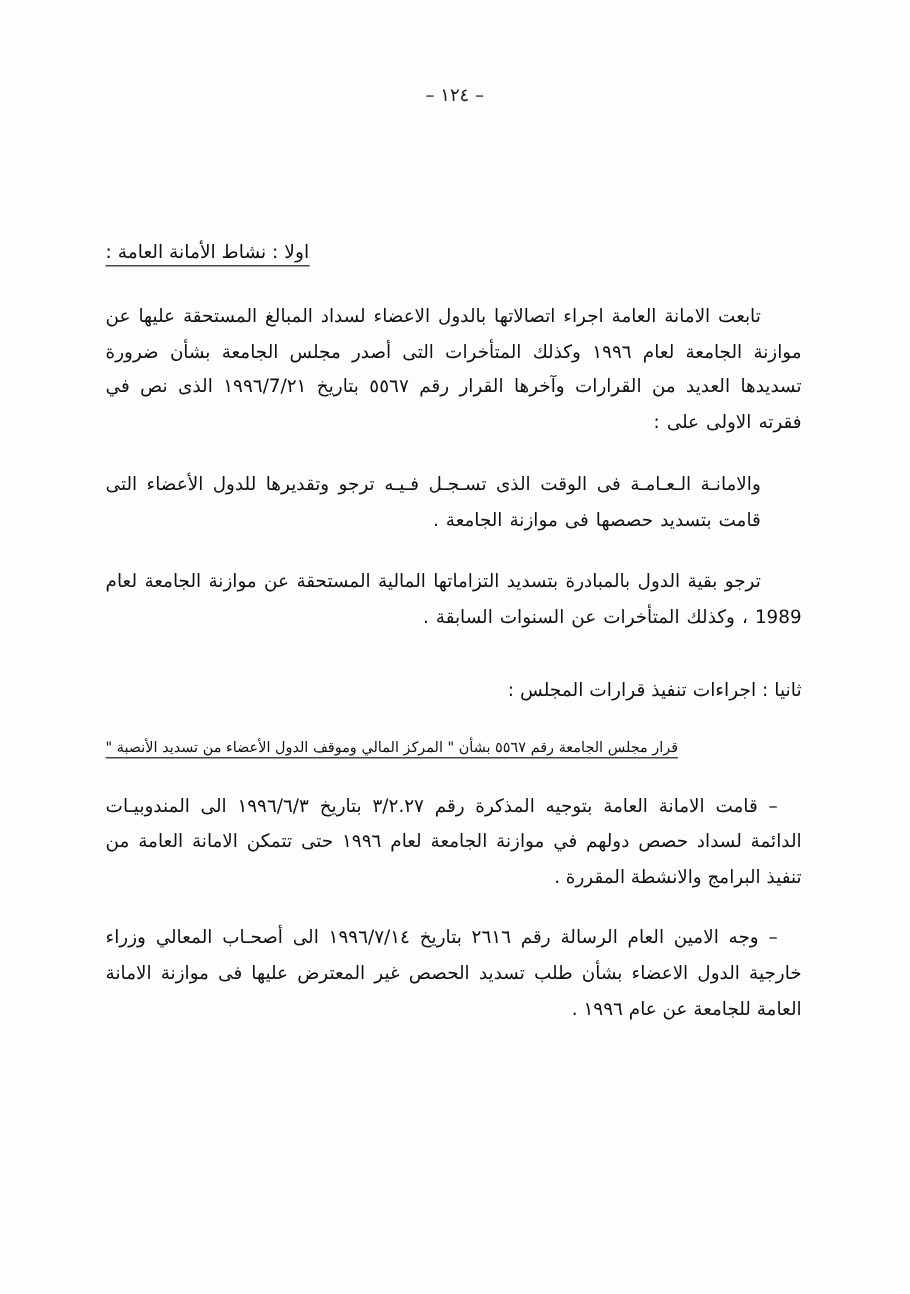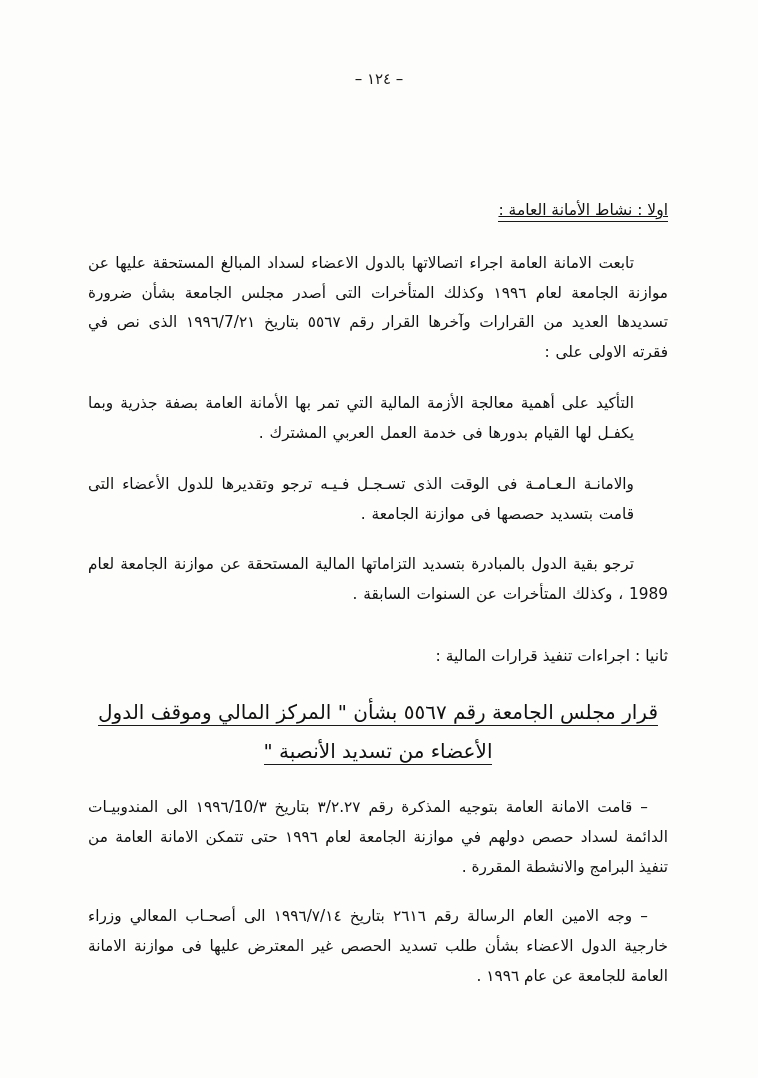--- a/index.html
+++ b/index.html
@@ -35,22 +35,21 @@
     top: 198px;
     right: 90px;
     left: 88px;
     direction: rtl;
     text-align: justify;
   }
   .heading {
     font-size: 15.5px;
     line-height: 1.6;
     margin: 0 0 26px 0;
-    text-align: right;
-    text-decoration: underline;
+    text-align: left;
   }
   .heading .underline {
     border-bottom: 1px solid #1a1a1a;
     padding-bottom: 2px;
   }
   p.para {
     font-size: 15.3px;
     line-height: 1.95;
     margin: 0 0 21px 0;
     text-align: justify;
@@ -63,24 +62,24 @@
   p.para.narrow {
     margin-right: 34px;
   }
   .heading2 {
     font-size: 15.5px;
     line-height: 1.6;
     margin: 34px 0 24px 0;
     text-align: right;
   }
   .decision-title {
-    font-size: 20px;
+    font-size: 12px;
     line-height: 1.95;
     margin: 0 0 22px 0;
-    text-align: center;
+    text-align: left;
   }
   .decision-title .underline {
     border-bottom: 1px solid #1a1a1a;
     padding-bottom: 1px;
   }
   .item {
     font-size: 15.3px;
     line-height: 1.95;
     margin: 0 0 20px 0;
     text-align: justify;
@@ -95,33 +94,32 @@
   <div class="page-number">– ١٢٤ –</div>
 
   <div class="content">
 
     <div class="heading">
       <span class="underline">اولا : نشاط الأمانة العامة :</span>
     </div>
 
     <p class="para indent">تابعت الامانة العامة  اجراء اتصالاتها بالدول الاعضاء لسداد المبالغ المستحقة عليها عن موازنة الجامعة لعام ١٩٩٦  وكذلك المتأخرات التى أصدر مجلس الجامعة بشأن ضرورة تسديدها العديد من القرارات  وآخرها القرار رقم ٥٥٦٧ بتاريخ ١٩٩٦/7/٢١  الذى نص في فقرته الاولى على :</p>
 
-    <p class="para narrow">التأكيد على أهمية معالجة الأزمة المالية التي تمر بها الأمانة العامة بصفة جذرية وبما يكفـل لها القيام بدورها فى خدمة العمل العربي المشترك .</p>
 
 
     <p class="para narrow">والامانـة الـعـامـة فى الوقت الذى تسـجـل  فـيـه ترجو وتقديرها للدول الأعضاء التى قامت بتسديد حصصها فى موازنة الجامعة .</p>
 
     <p class="para indent">ترجو بقية الدول بالمبادرة بتسديد التزاماتها المالية المستحقة عن موازنة الجامعة لعام 1989 ،  وكذلك المتأخرات عن السنوات السابقة .</p>
 
     <div class="heading2">
-      <span class="underline">ثانيا : اجراءات تنفيذ قرارات المالية :</span>
+      <span class="underline">ثانيا : اجراءات تنفيذ قرارات المجلس :</span>
     </div>
 
     <div class="decision-title">
       <span class="underline">قرار مجلس الجامعة رقم ٥٥٦٧ بشأن " المركز المالي وموقف الدول الأعضاء من تسديد الأنصبة "</span>
     </div>
 
-    <p class="item">–  قامت الامانة العامة بتوجيه المذكرة رقم ٣/٢.٢٧  بتاريخ ١٩٩٦/10/٣  الى المندوبيـات الدائمة لسداد  حصص دولهم في موازنة الجامعة لعام ١٩٩٦  حتى تتمكن الامانة العامة من تنفيذ البرامج والانشطة المقررة .</p>
+    <p class="item">–  قامت الامانة العامة بتوجيه المذكرة رقم ٣/٢.٢٧  بتاريخ ١٩٩٦/٦/٣  الى المندوبيـات الدائمة لسداد  حصص دولهم في موازنة الجامعة لعام ١٩٩٦  حتى تتمكن الامانة العامة من تنفيذ البرامج والانشطة المقررة .</p>
 
     <p class="item">–  وجه الامين العام الرسالة رقم ٢٦١٦  بتاريخ ١٩٩٦/٧/١٤ الى أصحـاب المعالي وزراء خارجية الدول الاعضاء بشأن  طلب تسديد الحصص غير المعترض عليها فى موازنة الامانة العامة للجامعة عن عام ١٩٩٦ .</p>
 
   </div>
 </div>
 
 </body></html>

